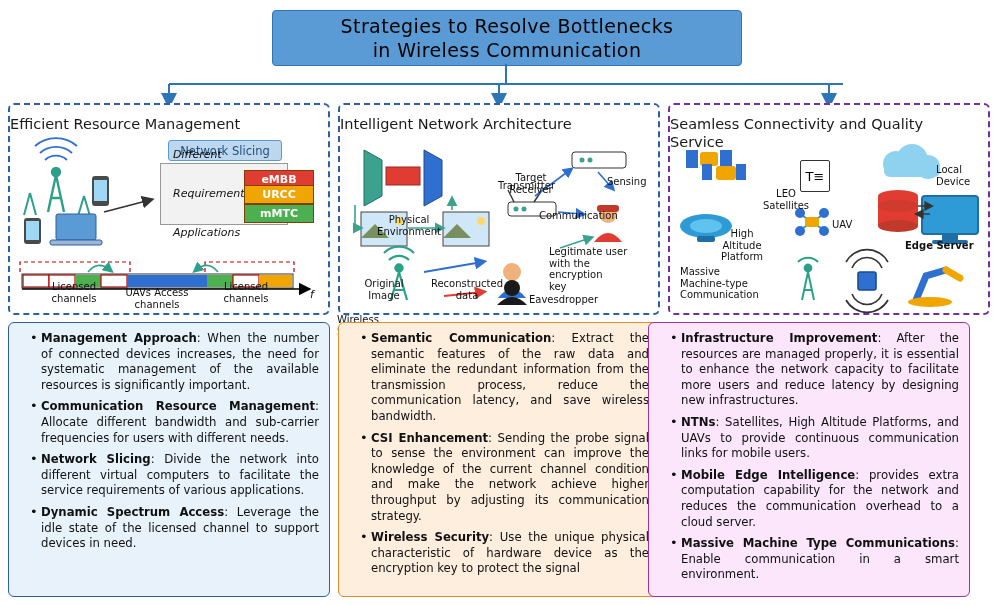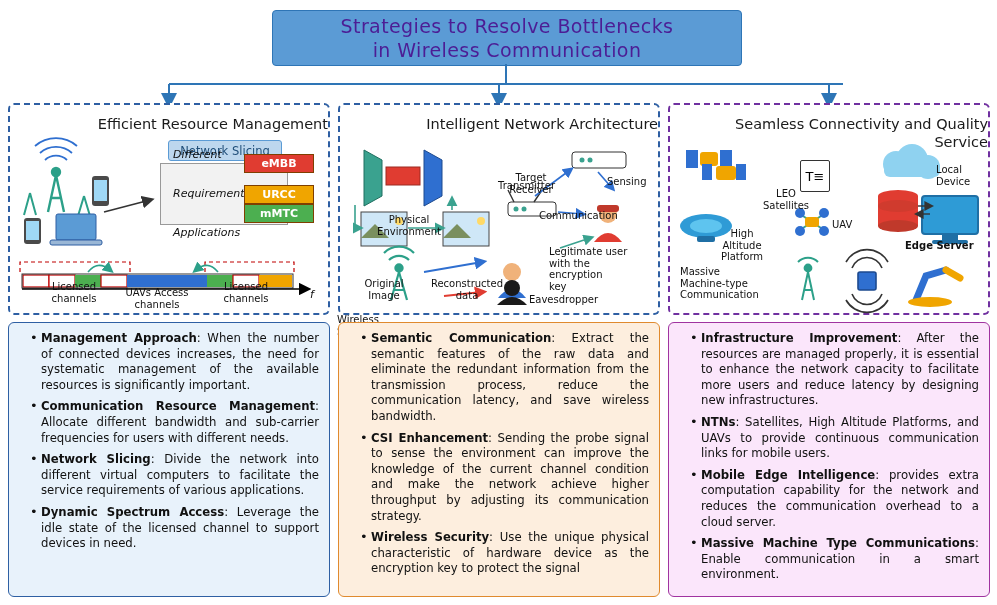--- a/index.html
+++ b/index.html
@@ -23,21 +23,21 @@
   
   .title-box {
     position: absolute;
     left: 272px;
     top: 10px;
     width: 468px;
     height: 54px;
     background: #5b9bd5;
     border: 1px solid #2e75b6;
     border-radius: 4px;
-    color: #4c1d95;
+    color: #000000;
     display: flex;
     flex-direction: column;
     align-items: center;
     justify-content: center;
     font-size: 19px;
     line-height: 24px;
     letter-spacing: .4px;
     text-align: center;
   }
 
@@ -56,42 +56,42 @@
     height: 212px;
     border-radius: 6px;
     background: #ffffff;
     box-sizing: border-box;
   }
   .panel-1 { left: 8px;   width: 322px; border: 2px dashed #2e5fa3; }
   .panel-2 { left: 338px; width: 322px; border: 2px dashed #2e5fa3; }
   .panel-3 { left: 668px; width: 322px; border: 2px dashed #7030a0; }
 
   .panel-title {
-    text-align: right;
+    text-align: left;
     font-size: 14.5px;
     color: #1a1a1a;
     padding-top: 10px;
     line-height: 18px;
   }
 
   
   .textpanel {
     position: absolute;
     top: 322px;
     height: 275px;
     border-radius: 6px;
     box-sizing: border-box;
     padding: 8px 10px 6px 20px;
     font-size: 11.7px;
     line-height: 15.6px;
     color: #111;
   }
   .tp-1 { left: 8px;   width: 322px; background: #e8f2fb; border: 1.6px solid #2e5fa3; }
   .tp-2 { left: 338px; width: 322px; background: #fdeede; border: 1.6px solid #e08a2e; }
-  .tp-3 { left: 668px; width: 322px; background: #fbe6fb; border: 1.6px solid #a033a0; }
+  .tp-3 { left: 648px; width: 322px; background: #fbe6fb; border: 1.6px solid #a033a0; }
 
   .bullets { margin: 0; padding: 0; list-style: none; }
   .bullets li {
     position: relative;
     padding-left: 12px;
     margin-bottom: 6px;
     text-align: justify;
     text-justify: inter-word;
   }
   .bullets li:before {
@@ -142,21 +142,21 @@
   .slice {
     position: absolute;
     left: 244px;
     width: 68px; height: 17px;
     border: 1px solid #7f3f00;
     color: #ffffff;
     font-size: 11px;
     font-weight: bold;
     display: flex; align-items: center; justify-content: center;
   }
-  .slice.s1 { top: 154px; background: #e03c31; }
+  .slice.s1 { top: 170px; background: #e03c31; }
   .slice.s2 { top: 185px; background: #f0a500; }
   .slice.s3 { top: 204px; background: #4caf50; }
   .note-card {
     position: absolute;
     width: 28px; height: 30px;
     background: #ffffff;
     border: 1.5px solid #333;
     border-radius: 2px;
     font-size: 13px;
     display: flex; align-items: center; justify-content: center;

